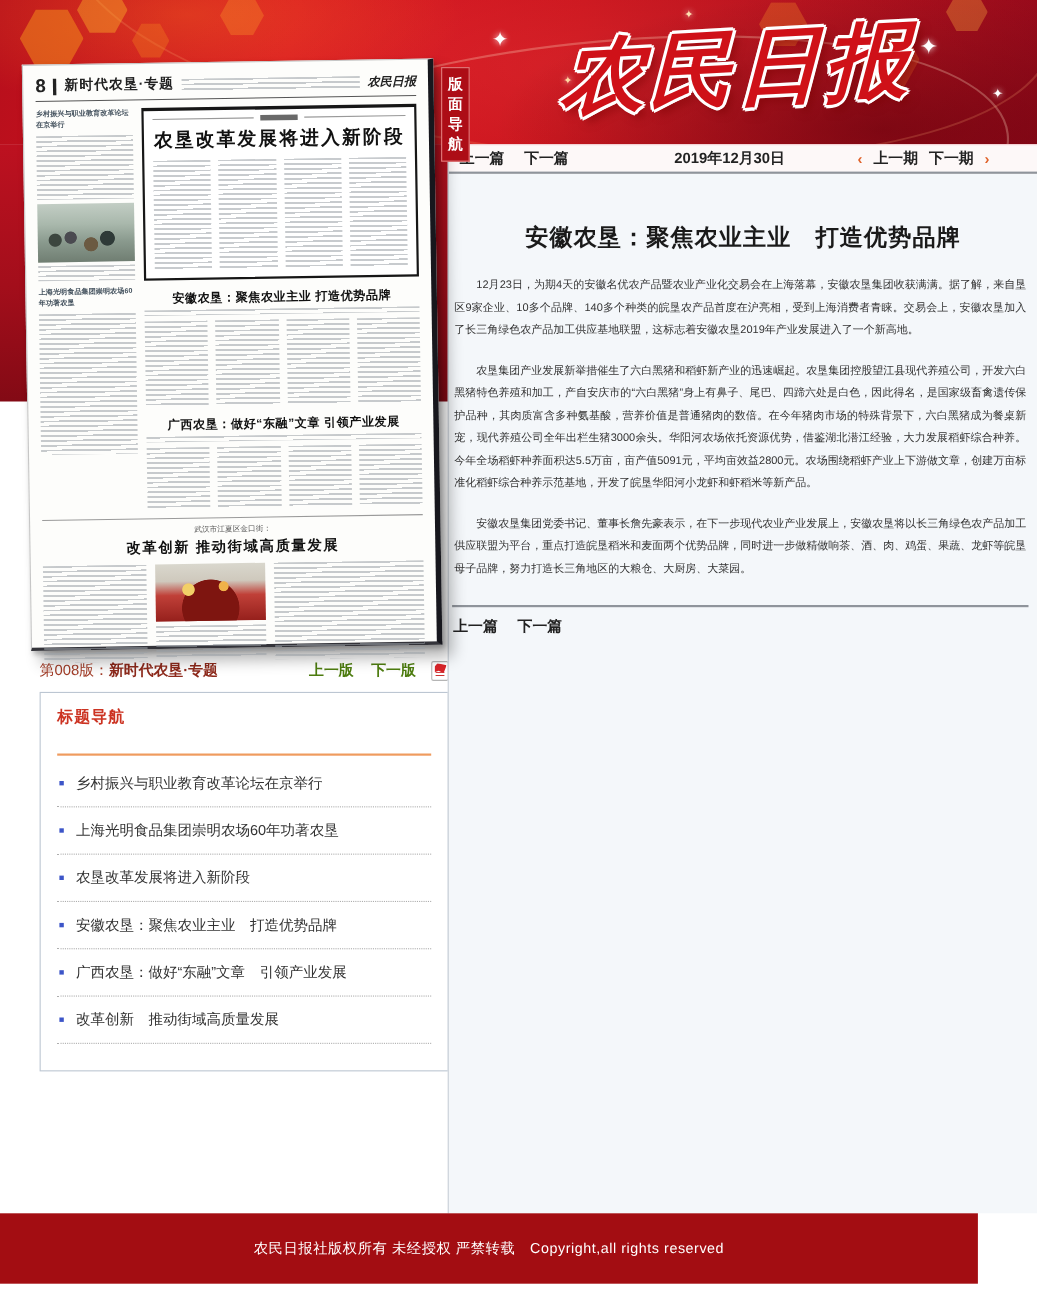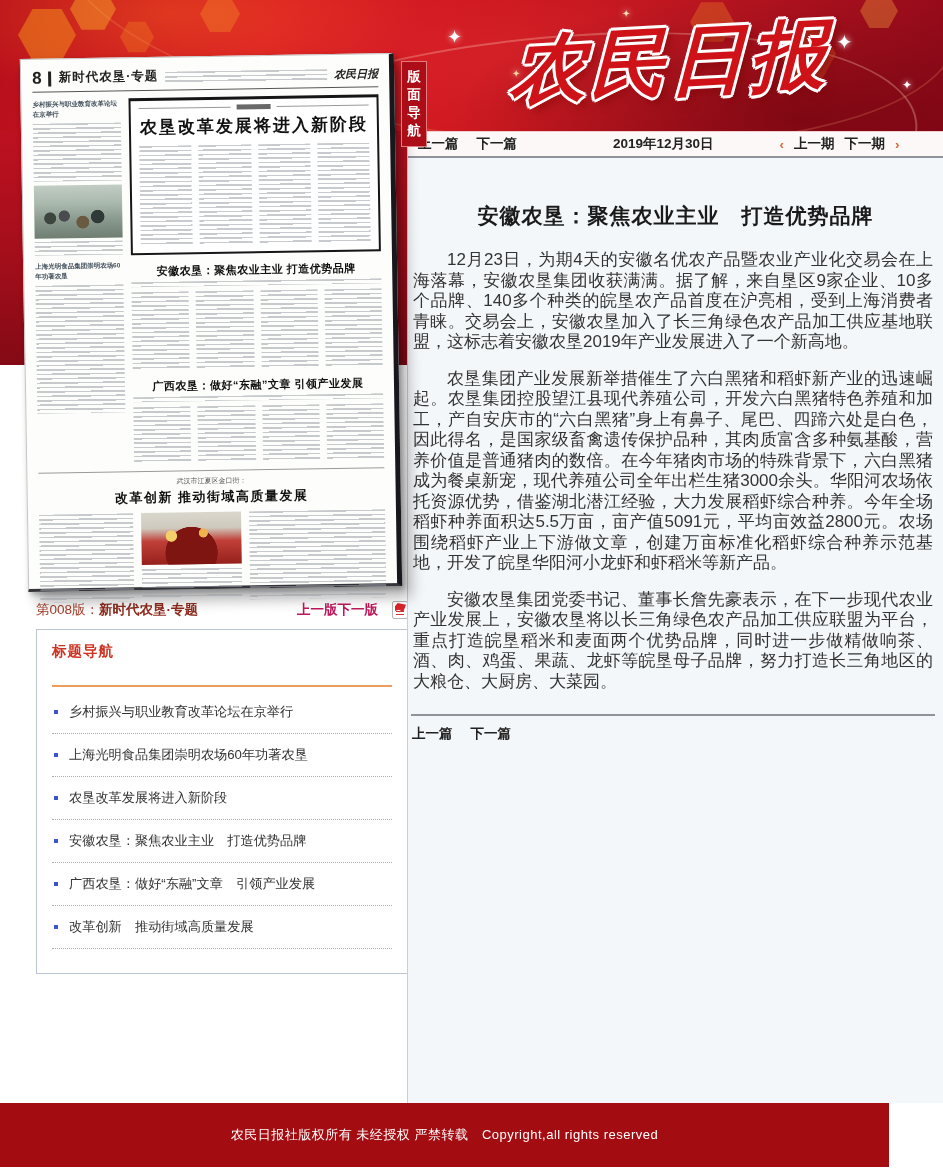--- a/index.html
+++ b/index.html
@@ -71,21 +71,21 @@
     background:
       radial-gradient(circle at 30% 45%, #f2cf67 0 7%, transparent 8%),
       radial-gradient(circle at 62% 40%, #f0b24a 0 6%, transparent 7%),
       radial-gradient(circle at 50% 78%, #7e1510 0 40%, transparent 41%),
       linear-gradient(180deg,#d9d7cd 0%,#cfc9bd 30%,#c04038 55%,#96201c 100%); }
 
   
   .edition-row { position:absolute; left:36px; top:601px; width:372px; display:flex; align-items:center; font-size:13.5px; }
   .edition-label { color:#a33d28; }
   .edition-name { color:#8e2a1c; font-weight:bold; }
-  .edition-row .links { margin-left:auto; display:flex; font-weight:bold; color:#be185d; }
+  .edition-row .links { margin-left:auto; display:flex; gap:16px; font-weight:bold; color:#4d7c0f; }
   .edition-row .links span { cursor:pointer; }
   .pdficon { width:16px; height:18px; margin-left:14px; position:relative; background:#fff; border:1px solid #b5b5b5; border-radius:2px; }
   .pdficon::before { content:""; position:absolute; left:2px; top:1px; width:11px; height:9px;
     background:#d9252a; clip-path:polygon(0 35%,25% 0,100% 20%,75% 100%,35% 75%,0 90%); }
   .pdficon::after { content:""; position:absolute; left:3px; bottom:2px; right:3px; height:5px;
     background:repeating-linear-gradient(180deg,#c33 0 1px,transparent 1px 2.5px); }
 
   .titlenav { position:absolute; left:36px; top:629px; width:372px; height:345px; border:1px solid #bcc6d2; background:#fff; }
   .titlenav-h { padding:12px 15px 24px 15px; color:#cc3322; font-weight:bold; font-size:14.5px; letter-spacing:1px; }
   .titlenav-rule { margin:0 15px; border-bottom:2px solid #ef9b5e; }
@@ -101,21 +101,21 @@
     border-top:1px solid #f2cdd0; border-bottom:2px solid #8f949b; font-size:13.5px; font-weight:bold; color:#222;
     padding:0 10px; }
   .vnav .grp1 { display:flex; gap:18px; }
   .vnav .date { margin-left:96px; }
   .vnav .grp2 { margin-left:66px; display:flex; gap:10px; align-items:center; }
   .vnav .arr { color:#e0622a; font-weight:bold; }
   .vnav span { cursor:pointer; }
   .art-title { margin-top:44px; text-align:center; font-size:21px; font-weight:bold; color:#1a1a1a; letter-spacing:1px; }
   .art-author { margin-top:22px; text-align:center; font-size:13px; color:#999; }
   .art-body { margin:20px 10px 0 5px; }
-  .art-body p { font-size:17px; line-height:20.5px; color:#333; text-align:justify; text-indent:2em; margin-bottom:16px; }
+  .art-body p { font-size:10px; line-height:20.5px; color:#333; text-align:justify; text-indent:2em; margin-bottom:16px; }
   .bottom-rule { margin:22px 8px 0 3px; border-top:2px solid #8f949b; }
   .bottom-links { display:flex; gap:18px; padding:9px 4px; font-size:13.5px; font-weight:bold; color:#222; }
   .bottom-links span { cursor:pointer; }
 
   
   .footer { position:absolute; left:0; top:1103px; width:889px; height:64px; background:#a30d12;
     display:flex; align-items:center; justify-content:center; }
   .footer div { color:#fff; font-size:13px; letter-spacing:.5px; }
 </style>
 </head>

